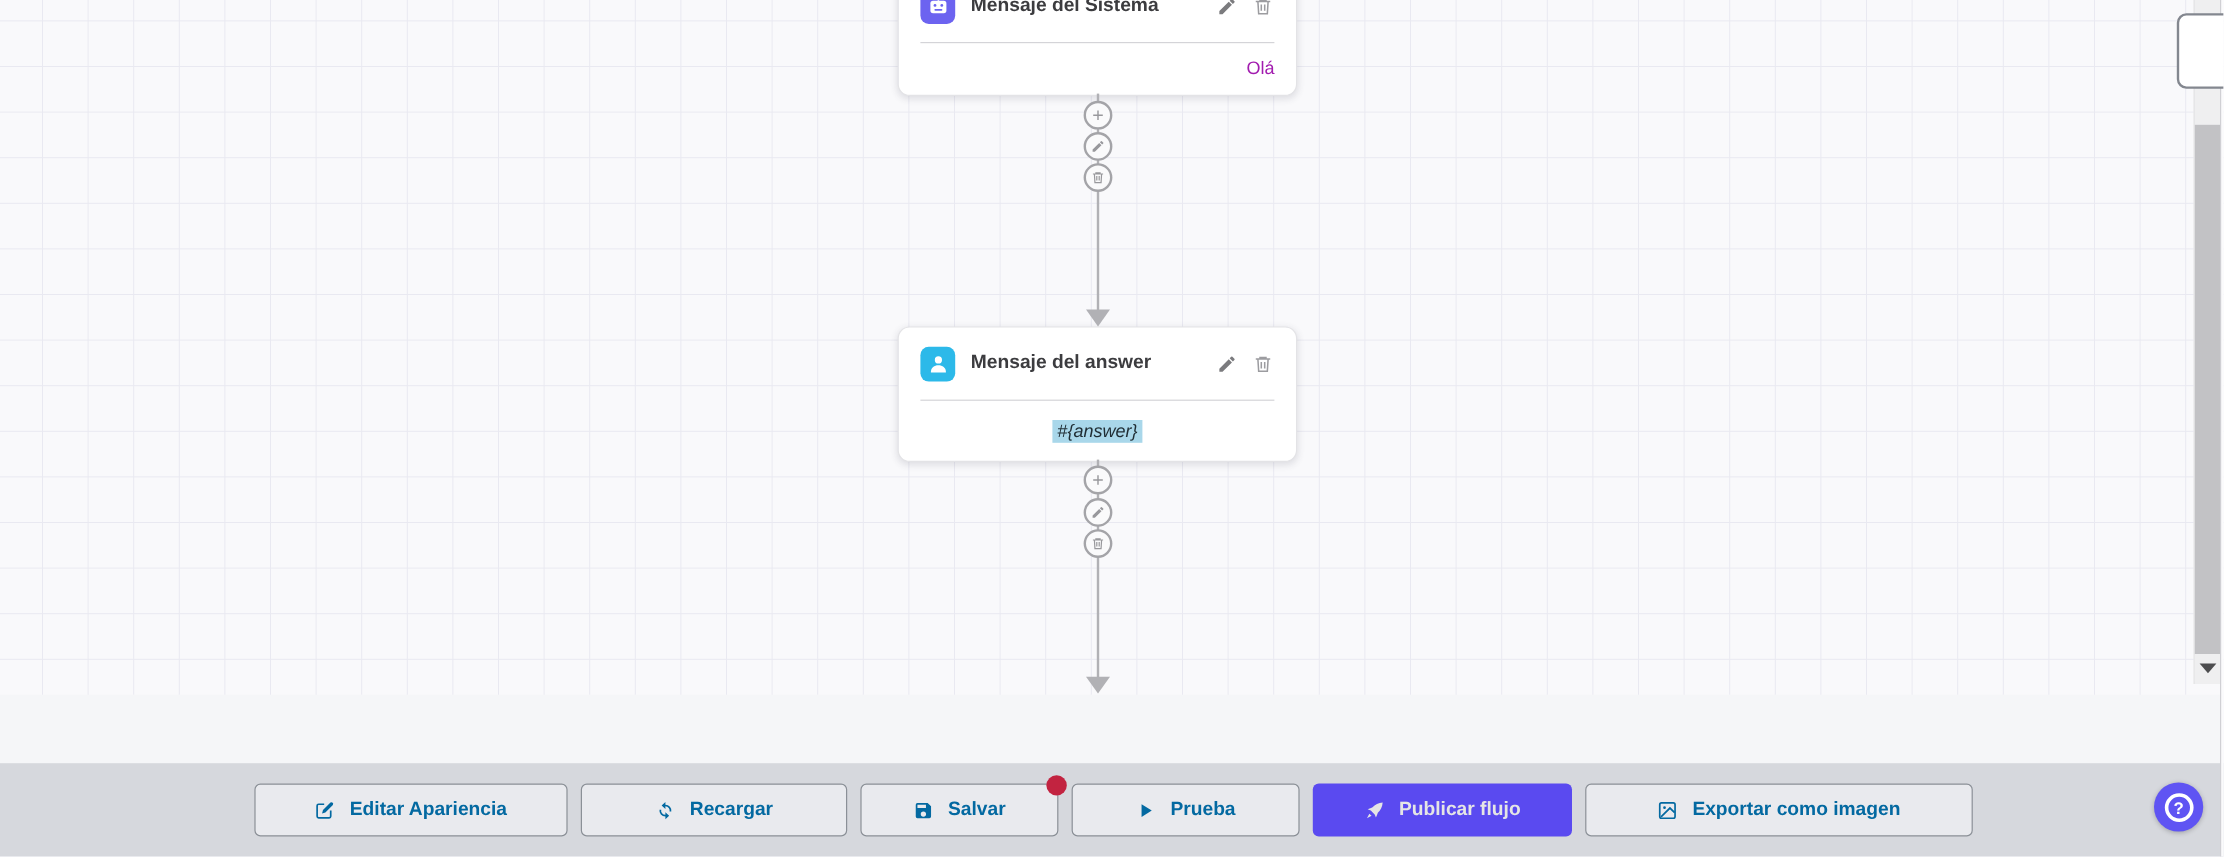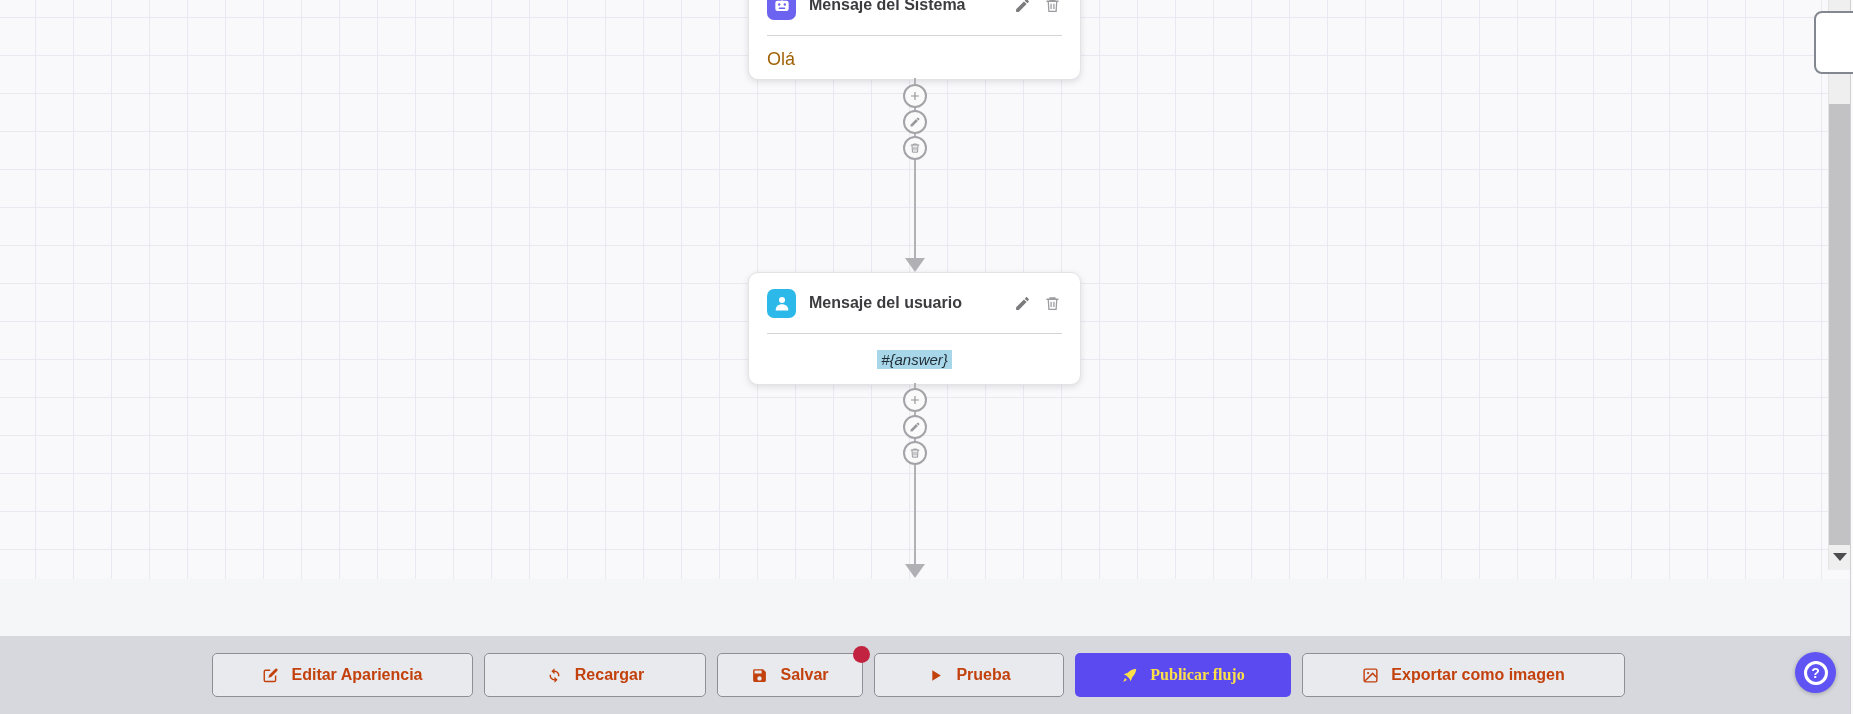--- a/index.html
+++ b/index.html
@@ -31,21 +31,21 @@
     display:flex; align-items:center; justify-content:center;
   }
   .node-icon svg { width:20px; height:20px; }
   .node-title { font-size:16px; font-weight:bold; color:#3c3c3f; flex:1 1 auto; }
   .card-actions { display:flex; gap:12px; align-items:center; }
   .icon-btn { width:18px; height:18px; cursor:pointer; background:none; border:none; padding:0; }
   .icon-btn svg { width:17px; height:17px; display:block; }
   .pencil-color { color:#7b7b7e; }
   .trash-color  { color:#9c9ca0; }
   .card-divider { border:none; border-top:1px solid #d4d4d8; margin:0 18px; }
-  .card-body-left { padding:13px 18px; font-size:18px; color:#a16207; text-align:left; }
+  .card-body-left { padding:13px 18px; font-size:15px; color:#a21caf; text-align:right; }
   .card-body-center { padding:17px 30px; font-size:15px; text-align:center; }
   .var-chip { background:#a9d7ea; color:#1f2c33; font-style:italic; padding:1px 4px; }
 
   
   .edge-line { position:absolute; left:914px; width:2px; background:#b1b1b5; z-index:1; }
   .edge-line-1 { top:78px;  height:182px; }
   .edge-line-2 { top:383px; height:183px; }
   .edge-arrowhead {
     position:absolute; left:905px; width:0; height:0; z-index:1;
     border-left:10px solid transparent; border-right:10px solid transparent;
@@ -63,27 +63,27 @@
   .cb-2a { top:388px; } .cb-2b { top:415px; } .cb-2c { top:441px; }
 
   
   .light-strip { position:absolute; left:0; top:579px; width:1853px; height:57px; background:#f5f6f8; }
   .bottom-toolbar {
     position:absolute; left:0; top:636px; width:1853px; height:78px; background:#d6d8dd;
     display:flex; align-items:center; gap:11px; padding-left:212px;
   }
   .tb-btn {
     height:44px; border:1px solid #8b9097; border-radius:5px; background:#e9eaee;
-    color:#c2410c; font-family:"Liberation Sans", sans-serif; font-size:16px; font-weight:bold;
+    color:#0369a1; font-family:"Liberation Sans", sans-serif; font-size:16px; font-weight:bold;
     display:flex; align-items:center; justify-content:center; gap:12px; cursor:pointer; position:relative;
   }
   .tb-btn svg { width:17px; height:17px; flex:0 0 auto; }
-  .w-edit { width:261px; } .w-reload { width:222px; } .w-save { width:146px; }
+  .w-edit { width:261px; } .w-reload { width:222px; } .w-save { width:165px; }
   .w-test { width:190px; } .w-publish { width:216px; } .w-export { width:323px; }
-  .tb-primary { background:#5a4af0; border:none; color:#fde047;font-family:Liberation Serif, serif; }
+  .tb-primary { background:#5a4af0; border:none; color:#e5e5e5; }
   .save-badge {
     position:absolute; top:-8px; right:-8px; width:17px; height:17px; border-radius:50%;
     background:#c22340;
   }
 
   
   .help-fab {
     position:absolute; left:1795px; top:652px; width:41px; height:41px; border-radius:50%;
     background:#5f54f3; border:none; cursor:pointer;
     display:flex; align-items:center; justify-content:center;
@@ -174,21 +174,21 @@
     </button>
 
     <div class="node-card card-user">
       <div class="card-header">
         <div class="node-icon" style="background:#2cb9e9">
           <svg viewBox="0 0 24 24" fill="#fff">
               <circle cx="12" cy="8.3" r="3.6"></circle>
               <path d="M4.5 20.2c0-4.1 3.4-6.6 7.5-6.6s7.5 2.5 7.5 6.6v.8h-15z"></path>
             </svg>
         </div>
-        <div class="node-title">Mensaje del usuario</div>
+        <div class="node-title">Mensaje del answer</div>
         <div class="card-actions">
           <button class="icon-btn pencil-color">
             <svg viewBox="0 0 24 24" fill="currentColor">
                 <path d="M3 17.25V21h3.75L17.81 9.94l-3.75-3.75L3 17.25zM20.71 7.04a1 1 0 0 0 0-1.41l-2.34-2.34a1 1 0 0 0-1.41 0l-1.83 1.83 3.75 3.75 1.83-1.83z"></path>
               </svg>
           </button>
           <button class="icon-btn trash-color">
             <svg viewBox="0 0 24 24" fill="none" stroke="currentColor" stroke-width="1.8">
                 <path d="M3.5 6h17M8.5 6V4.2h7V6M6 6l.9 14.3h10.2L18 6M10 9.5v7.5M14 9.5v7.5"></path>
               </svg>

